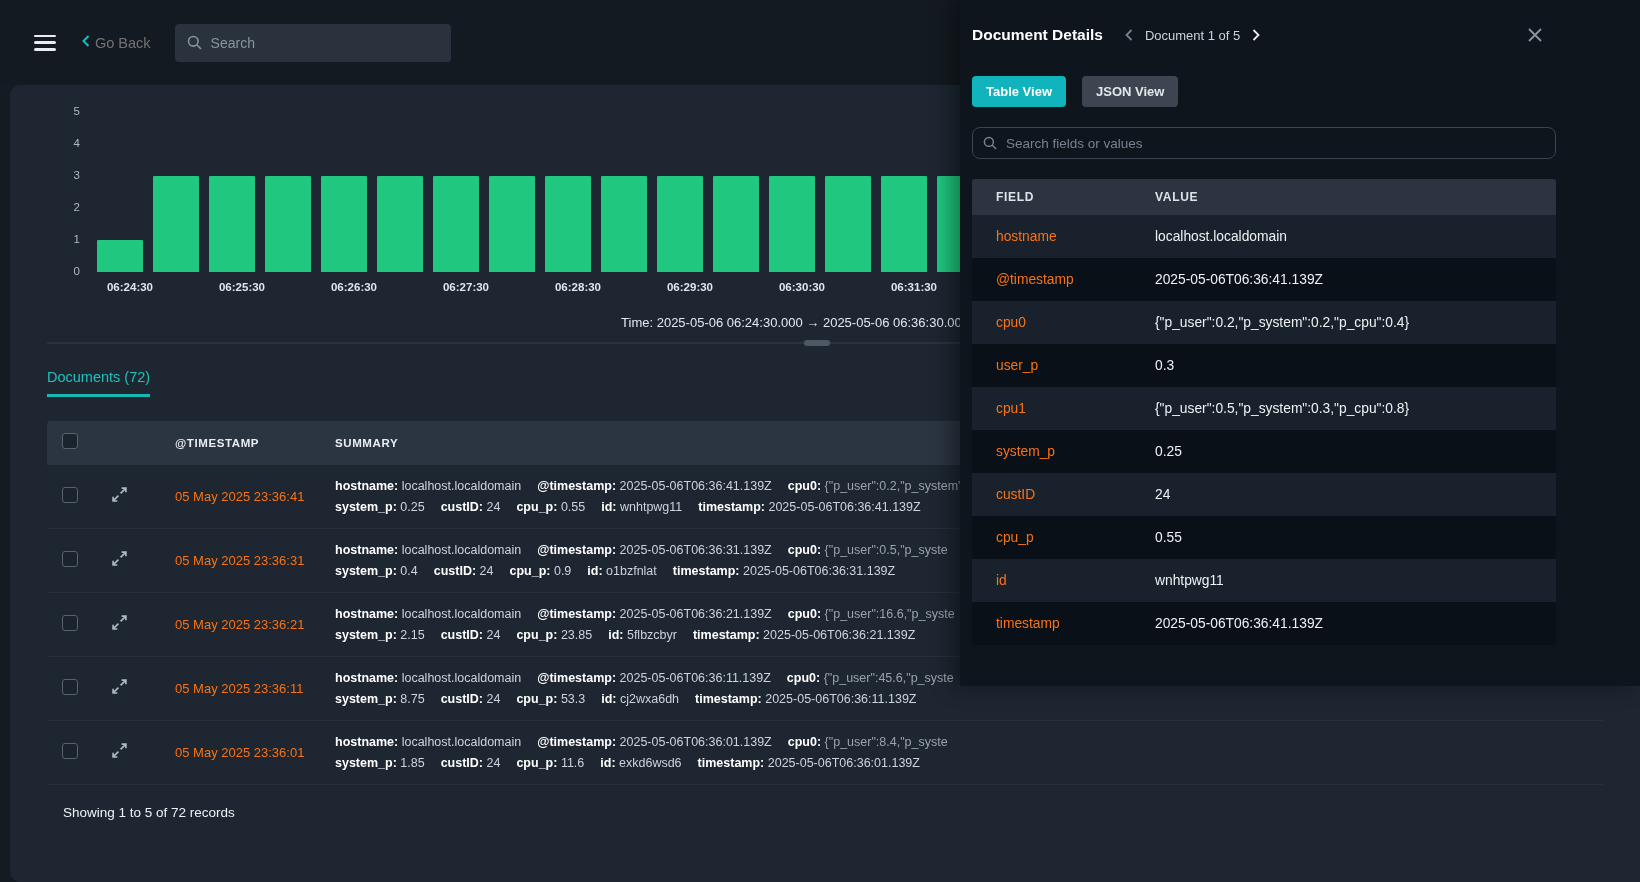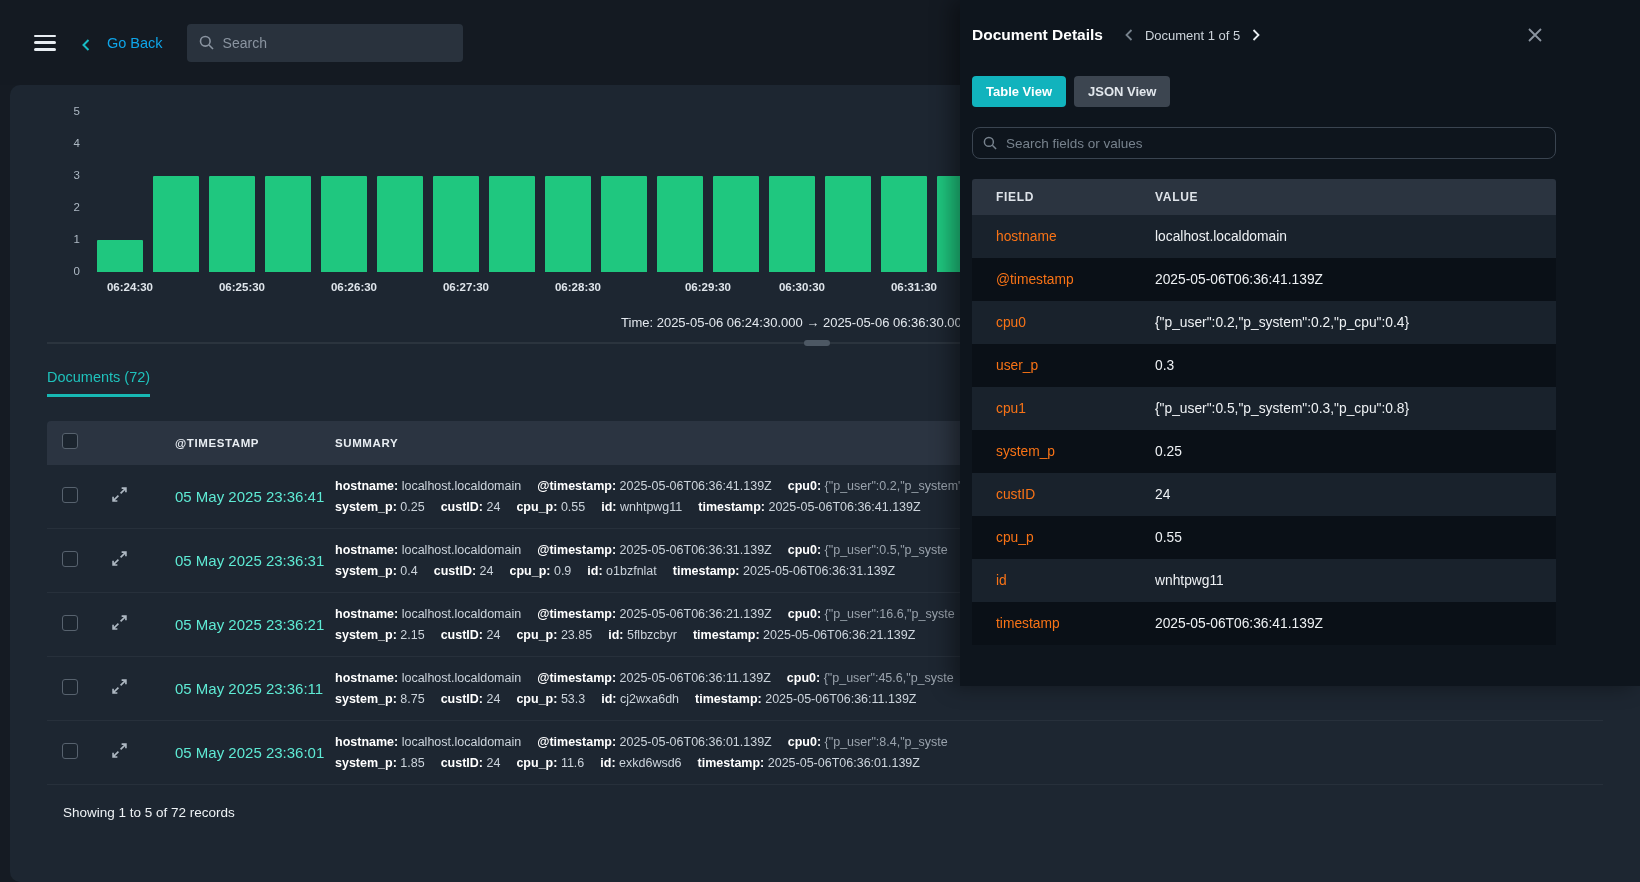--- a/index.html
+++ b/index.html
@@ -6,21 +6,21 @@
   html,body { width:1640px; height:882px; overflow:hidden; }
   body {
     background:#151b23;
     font-family:"Liberation Sans", sans-serif;
     color:#e8edf2;
   }
   
   .topbar { height:85px; background:#141a22; display:flex; align-items:center; padding-left:34px; }
   .hamburger { width:22px; height:16px; display:flex; flex-direction:column; justify-content:space-between; cursor:pointer; margin-right:26px; }
   .hamburger span { display:block; height:2.5px; background:#e8edf2; border-radius:2px; }
-  .goback { display:flex; align-items:flex-end; gap:17px; color:#0ea5e9; font-size:14.5px; cursor:pointer; }
+  .goback { display:flex; align-items:flex-start; gap:5px; color:#737373; font-size:14.5px; cursor:pointer; }
   .goback svg { stroke:#17bdc5; }
   .searchbox { margin-left:24px; width:276px; height:38px; background:#29323d; border-radius:4px; display:flex; align-items:center; padding:0 12px; gap:9px; }
   .searchbox input { flex:1; background:transparent; border:none; outline:none; color:#86efac; font-size:14px; font-family:inherit; }
   .searchbox input::placeholder { color:#8a94a0; }
   
   .card { position:absolute; left:10px; top:85px; right:0; bottom:0; background:#1d2631; border-radius:10px 0 0 10px; overflow:hidden; }
   
   .chart { position:relative; padding-top:27px; }
   .yaxis { position:absolute; left:0; top:27px; width:70px; height:170px; }
   .ytick { position:absolute; right:0; font-size:11.5px; color:#aeb9c4; }
@@ -34,36 +34,36 @@
   
   .docs { margin-top:24px; }
   .tab { display:inline-block; margin-left:37px; color:#1fc2bc; font-size:14.5px; padding-bottom:9px; border-bottom:3px solid #17b8b4; cursor:pointer; }
   .dtable { margin:24px 0 0 37px; width:1556px; }
   .thead, .trow { display:grid; grid-template-columns:50px 63px 160px 1fr; align-items:center; padding-left:15px; }
   .thead { height:44px; background:#2b3441; border-radius:4px 4px 0 0; }
   .th { font-size:11.5px; font-weight:700; letter-spacing:.6px; color:#e8edf2; }
   .trow { min-height:64px; border-bottom:1px solid #27303b; }
   .checkbox { display:inline-block; width:16px; height:16px; border:1.5px solid #57626e; border-radius:3px; background:#1b242e; cursor:pointer; }
   .expand { cursor:pointer; display:inline-flex; }
-  .tstamp { font-size:15px; color:#5eead4; }
+  .tstamp { font-size:13px; color:#f97316; }
   .sline { white-space:nowrap; overflow:hidden; font-size:12.5px; line-height:21px; color:#ccd4dc; }
   .seg { margin-right:16px; }
   .seg b { color:#ffffff; font-weight:700; }
   .seg .val { color:#ccd4dc; }
   .seg .val.json { color:#9aa3ad; }
   .footer { margin:20px 0 0 53px; font-size:13.5px; color:#eef2f5; }
   
   .panel { position:absolute; left:960px; top:0; width:680px; height:686px; background:#0e151d; box-shadow:-8px 0 20px rgba(0,0,0,.4); }
   .p-inner { width:584px; margin-left:12px; }
   .p-header { display:flex; align-items:center; padding-top:26px; }
   .p-header h2 { font-size:15.5px; font-weight:700; color:#ffffff; }
   .pager { display:flex; align-items:center; gap:12px; margin-left:22px; font-size:13px; color:#ccd3da; }
   .pchev { cursor:pointer; display:inline-flex; }
   .pclose { margin-left:auto; margin-right:14px; cursor:pointer; display:inline-flex; }
-  .vtabs { margin-top:32px; display:flex; gap:8px; }
+  .vtabs { margin-top:32px; display:flex; gap:16px; }
   .vtab { font-size:13px; font-weight:600; padding:8px 14px; border-radius:4px; cursor:pointer; }
   .vtab.active { background:#11b3bd; color:#ffffff; }
   .vtab.inactive { background:#3c4550; color:#e2e7ec; }
   .psearch { margin-top:20px; height:32px; border:1px solid #3a4450; border-radius:8px; display:flex; align-items:center; padding:0 10px; gap:9px; background:#0e151d; }
   .psearch input { flex:1; background:transparent; border:none; outline:none; color:#dfe5ea; font-size:13.5px; font-family:inherit; }
   .psearch input::placeholder { color:#77828d; }
   .ftable { margin-top:20px; }
   .fhead, .frow { display:grid; grid-template-columns:159px 1fr; align-items:center; padding-left:24px; }
   .fhead { height:36px; background:#2b3440; border-radius:3px 3px 0 0; font-size:12px; font-weight:700; letter-spacing:.7px; color:#dee3e9; }
   .frow { height:43px; font-size:13.8px; }
@@ -124,21 +124,21 @@
         <div class="bar" style="height: 96px; background: rgb(31, 199, 127);"></div>
         <div class="bar" style="height: 96px; background: rgb(31, 199, 127);"></div>
         <div class="bar" style="height: 96px; background: rgb(31, 199, 127);"></div>
       </div>
     <div class="xaxis" id="xaxis">
         <span class="xlabel" style="left: -23px;">06:24:30</span>
         <span class="xlabel" style="left: 89px;">06:25:30</span>
         <span class="xlabel" style="left: 201px;">06:26:30</span>
         <span class="xlabel" style="left: 313px;">06:27:30</span>
         <span class="xlabel" style="left: 425px;">06:28:30</span>
-        <span class="xlabel" style="left: 555px;">06:29:30</span>
+        <span class="xlabel" style="left: 537px;">06:29:30</span>
         <span class="xlabel" style="left: 649px;">06:30:30</span>
         <span class="xlabel" style="left: 761px;">06:31:30</span>
       </div>
     <div class="caption">Time: 2025-05-06 06:24:30.000 → 2025-05-06 06:36:30.000</div>
     <div class="divider">
       <div class="handle"></div>
     </div>
   </section>
 
   <section class="docs">

